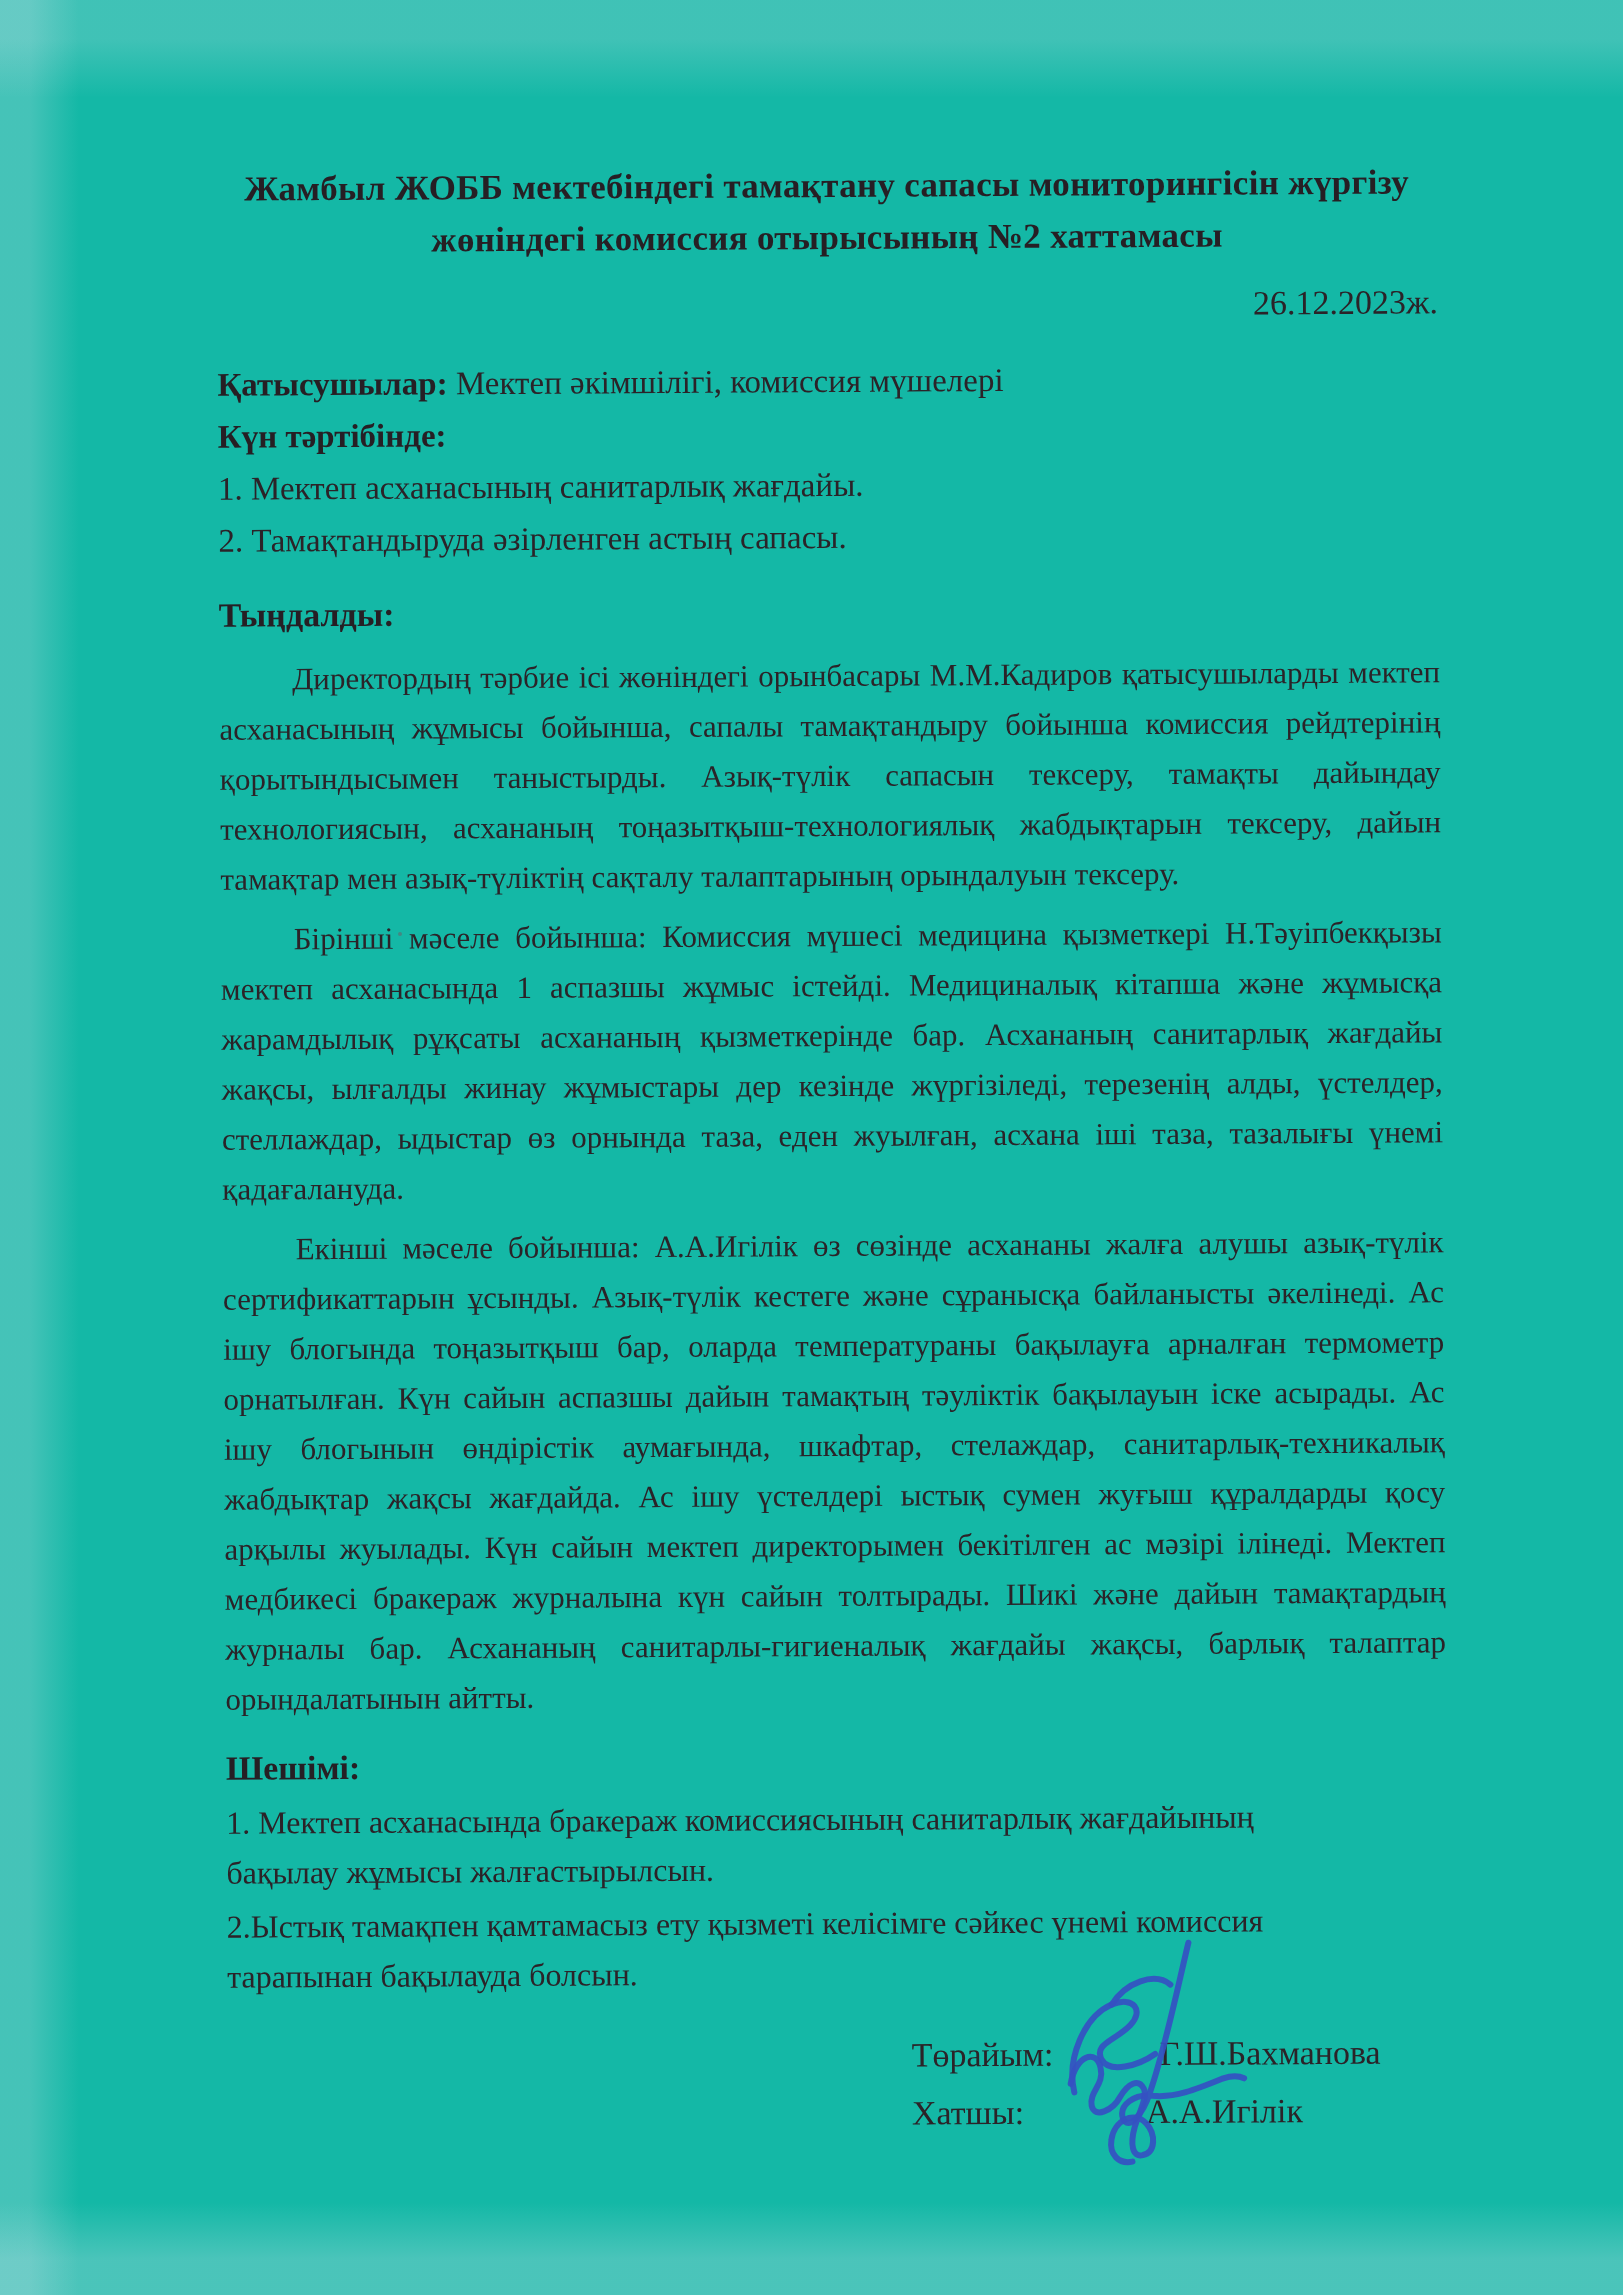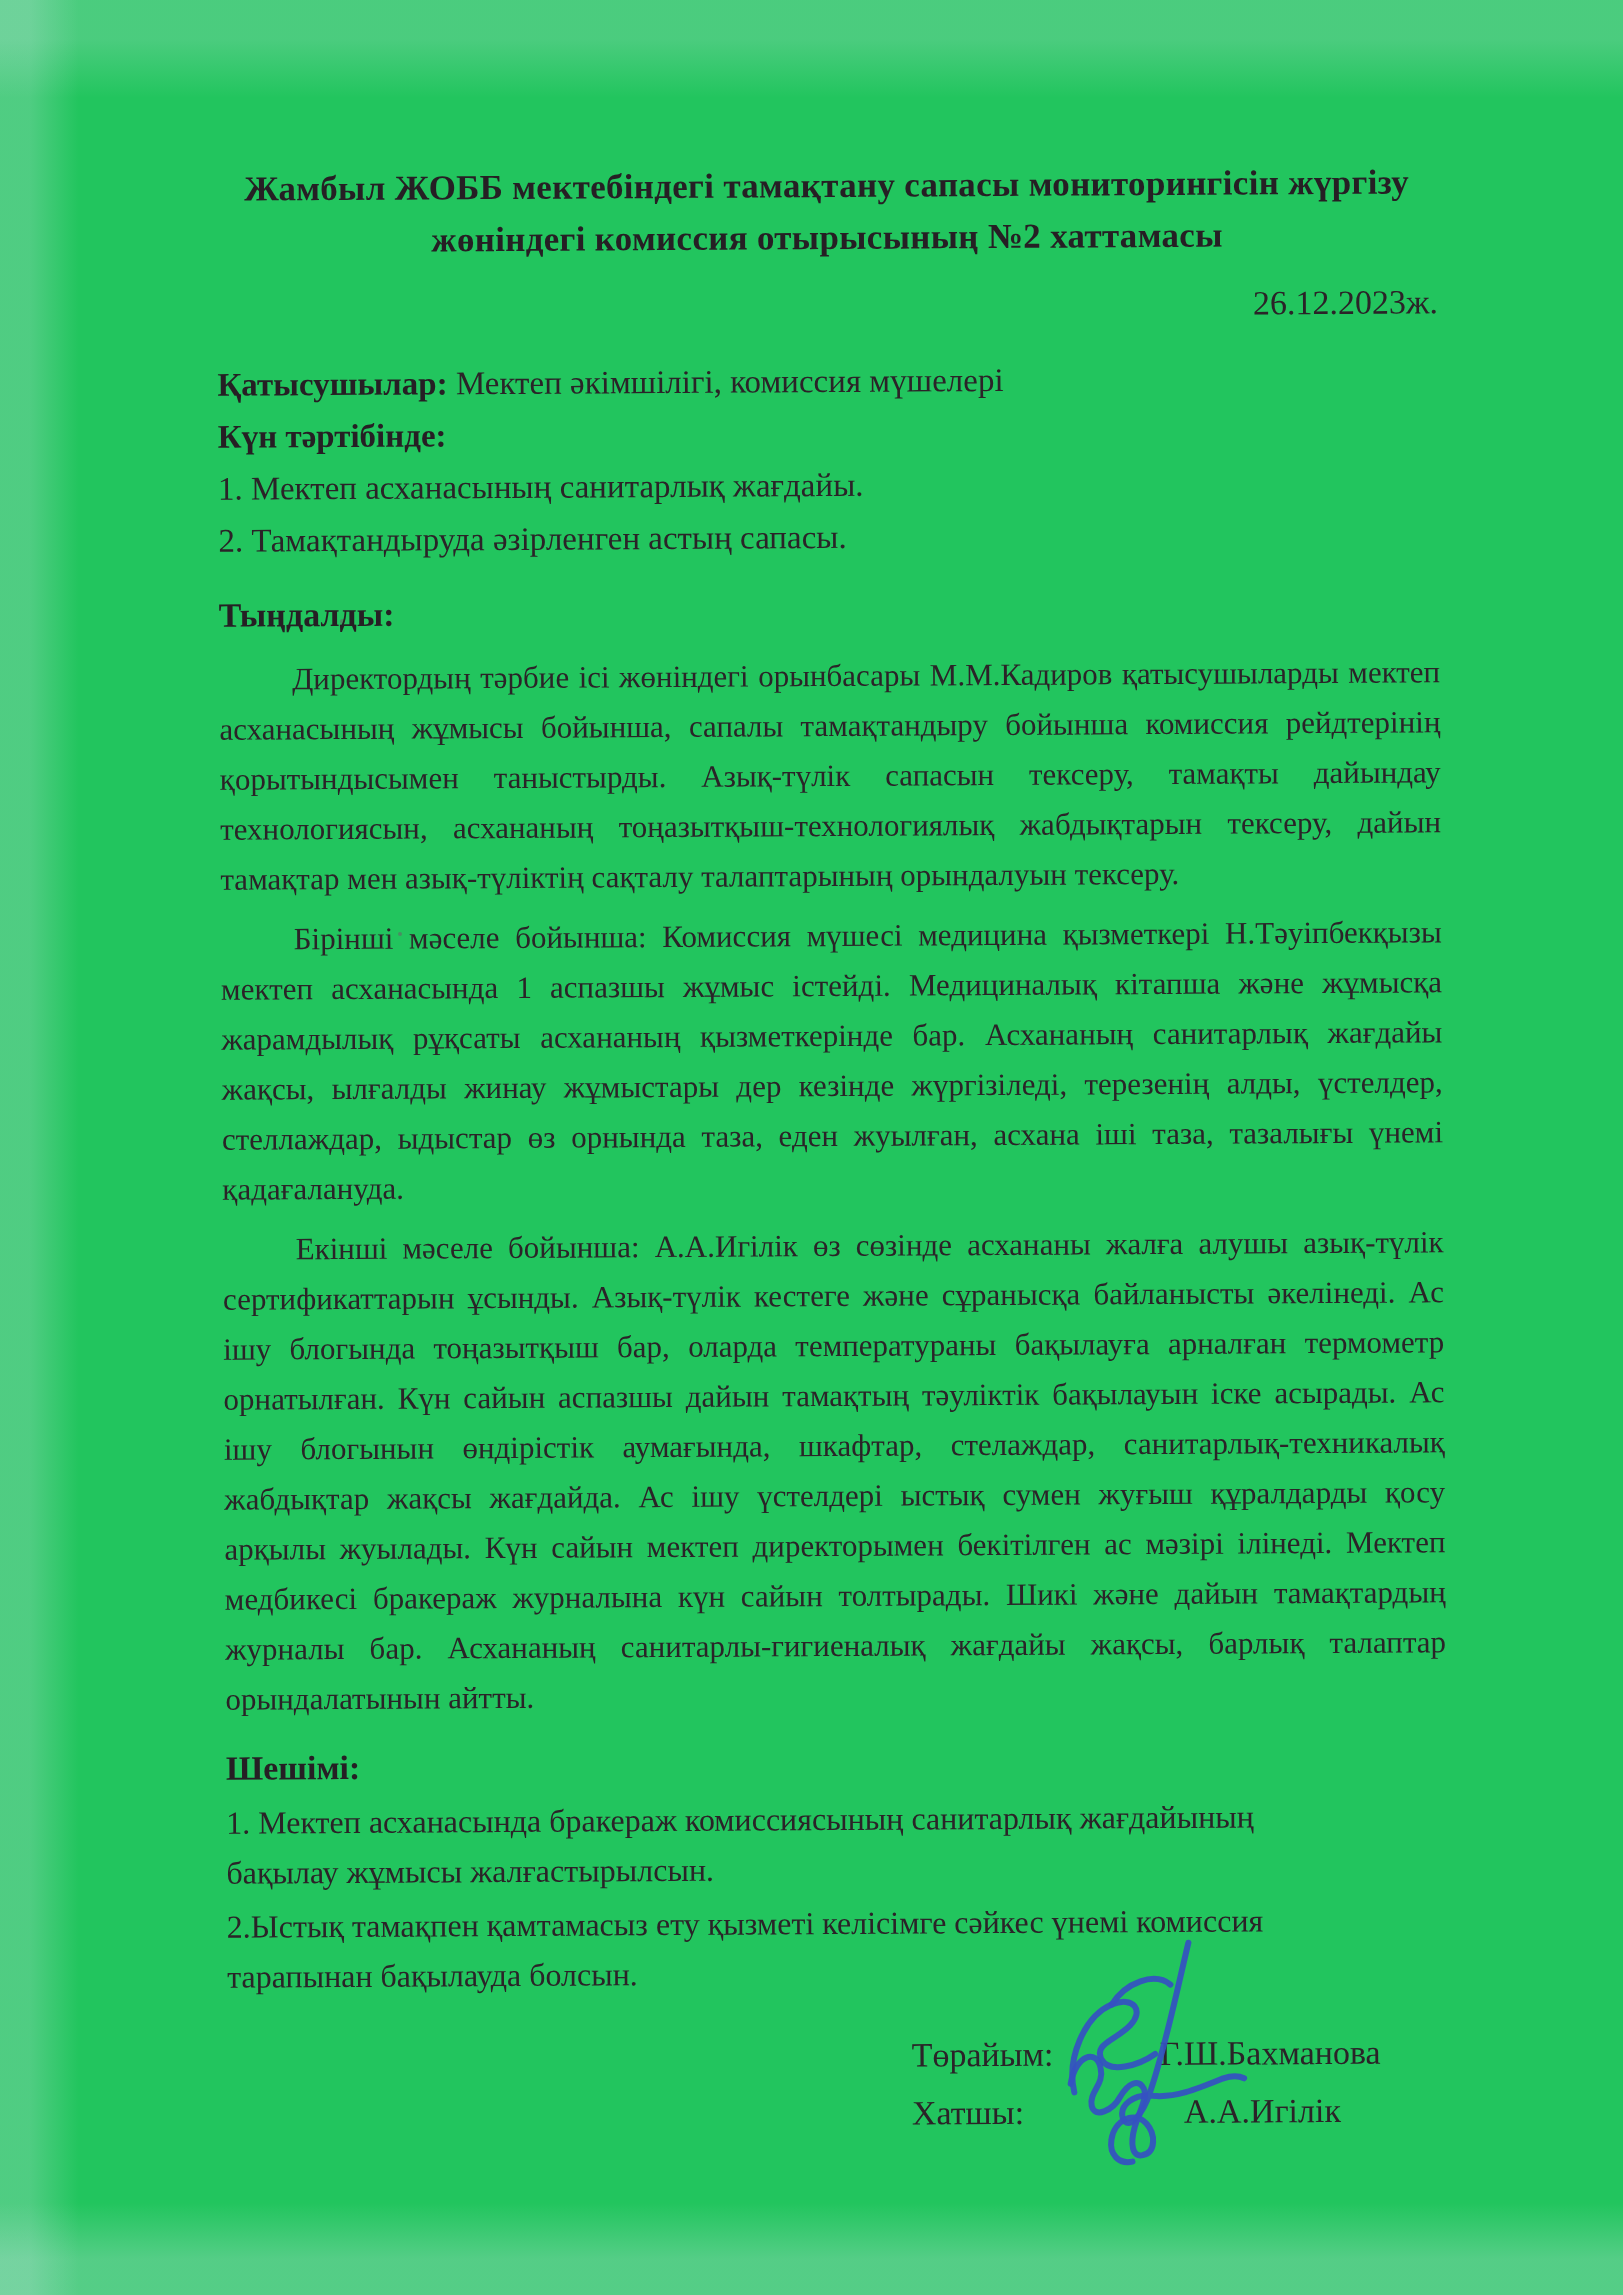--- a/index.html
+++ b/index.html
@@ -1,19 +1,19 @@
 <!DOCTYPE html>
 <html style="font-size:10.5px"><head>
 <meta charset="utf-8">
 <style>
   html,body{margin:0;padding:0;background:#e8e8e8;}
   .page{
     position:relative;
     width:1624px;height:2295px;
-    background:#22c55e;
+    background:#14b8a6;
     overflow:hidden;
     font-family:"Liberation Serif","DejaVu Serif",serif;
     color:#2b2328;
   }
   
   .page::before{
     content:"";position:absolute;inset:0;
     background:
       linear-gradient(90deg, rgba(215,228,238,.25) 0 29.5px, rgba(0,0,0,0) 79px),
       linear-gradient(0deg, rgba(215,228,238,.28) 0 36px, rgba(0,0,0,0) 92px),
@@ -52,21 +52,21 @@
   .para + .para{margin-top:9.8px;}
   .decision-label{margin-top:19.6px;font-size:34px;line-height:50px;font-weight:700;color:#261f24;}
   .decision-item{font-size:32px;line-height:50px;margin-top:3.9px;}
   .decision-item.w1{max-width:1106px;}
   .decision-item.w2{max-width:1152px;}
   .sig-block{margin-top:39px;margin-left:auto;width:537px;position:relative;}
   .sig-row{position:relative;display:flex;align-items:baseline;height:58px;}
   .sig-row .role{width:171px;font-size:34px;}
   .sig-row .name{font-size:34px;white-space:nowrap;}
   .sig-row.r1 .name{margin-left:77px;}
-  .sig-row.r2 .name{margin-left:101px;}
+  .sig-row.r2 .name{margin-left:63px;}
   .sig-svg{position:absolute;overflow:visible;pointer-events:none;}
   .sig-svg.s1{left:139px;top:-103px;width:196px;height:223px;}
   .sig-svg.s2{left:143px;top:-62px;width:131px;height:137px;}
   .sig-path{fill:none;stroke:#3550c2;stroke-width:4.6;stroke-linecap:round;stroke-linejoin:round;opacity:.92;}
   .speck{position:absolute;border-radius:50%;background:#6b6066;opacity:.55;}
   .speck.a{left:340px;top:619px;width:4.6px;height:4.6px;}
   .speck.b{left:398px;top:932px;width:3.9px;height:3.9px;}
 </style>
 </head>
 <body>

